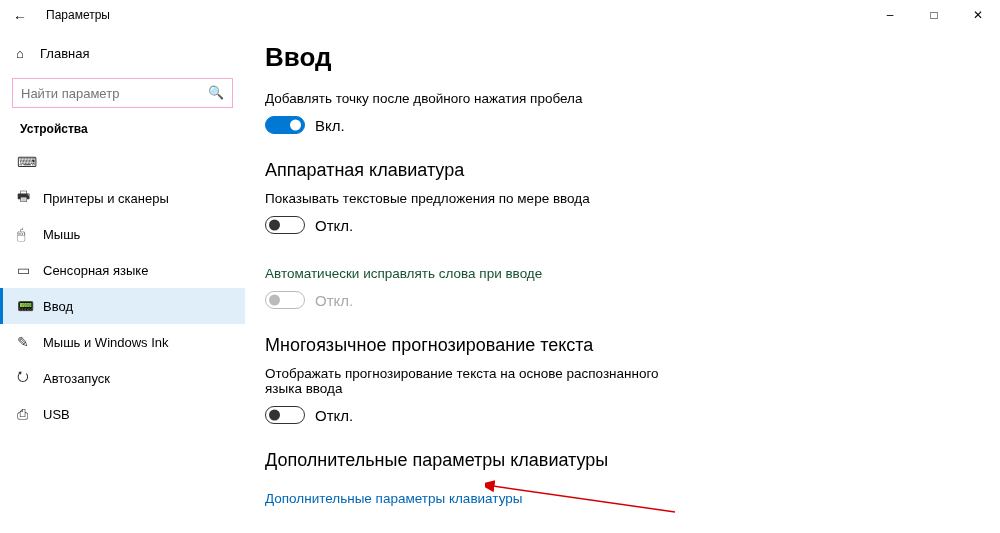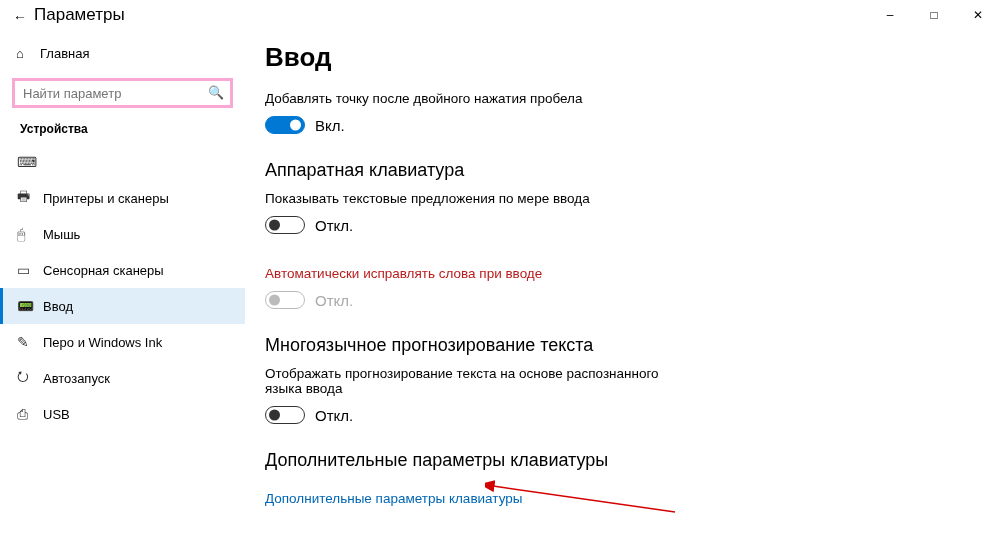--- a/index.html
+++ b/index.html
@@ -19,22 +19,22 @@
     align-items: center;
     padding-left: 8px;
   }
   .titlebar .back {
     width: 24px; height: 24px;
     display: flex; align-items: center; justify-content: center;
     font-size: 14px;
     cursor: pointer;
   }
   .titlebar .title {
-    font-size: 17px;
-    margin-left: 2px;
+    font-size: 12px;
+    margin-left: 14px;
   }
   .win-controls {
     position: absolute;
     right: 0; top: 0;
     display: flex;
   }
   .win-controls > div {
     width: 44px; height: 30px;
     display: flex; align-items: center; justify-content: center;
     cursor: pointer;
@@ -55,21 +55,21 @@
     cursor: pointer;
     font-size: 13px;
   }
   .home .ico { width: 24px; }
   .search-wrap {
     margin: 8px 12px 14px 12px;
   }
   .search {
     width: 100%;
     height: 30px;
-    border: 3px solid #f9a8d4;
+    border: 1px solid #f9a8d4;
     font-size: 13px;
     padding: 0 28px 0 8px;
     background: transparent;
   }
   .search-wrap { position: relative; }
   .search-ico {
     position: absolute;
     right: 8px; top: 7px;
     font-size: 13px;
     color: #333;
@@ -111,21 +111,21 @@
   .opt-label {
     font-size: 13.5px;
     margin-bottom: 10px;
   }
   .opt-desc {
     font-size: 13px;
     color: #666;
     margin-bottom: 10px;
     max-width: 420px;
   }
-  .opt-desc.disabled, .opt-label.disabled { color: #b91c1c; margin-top: 32px; }
+  .opt-desc.disabled, .opt-label.disabled { color: #14532d; margin-top: 32px; }
   h2.section {
     font-size: 18px;
     font-weight: 400;
     margin: 26px 0 10px 0;
   }
   .toggle-row {
     display: flex; align-items: center;
     margin-bottom: 6px;
   }
   .toggle {
@@ -195,29 +195,29 @@
         <div class="nav-item">
           <span class="ico">🖶</span>
           <span>Принтеры и сканеры</span>
         </div>
         <div class="nav-item">
           <span class="ico">🖱</span>
           <span>Мышь</span>
         </div>
         <div class="nav-item">
           <span class="ico">▭</span>
-          <span>Сенсорная сканеры</span>
+          <span>Сенсорная языке</span>
         </div>
         <div class="nav-item selected">
           <span class="ico">📟</span>
           <span>Ввод</span>
         </div>
         <div class="nav-item">
           <span class="ico">✎</span>
-          <span>Перо и Windows Ink</span>
+          <span>Мышь и Windows Ink</span>
         </div>
         <div class="nav-item">
           <span class="ico">⭮</span>
           <span>Автозапуск</span>
         </div>
         <div class="nav-item">
           <span class="ico">⎙</span>
           <span>USB</span>
         </div>
       </div>

